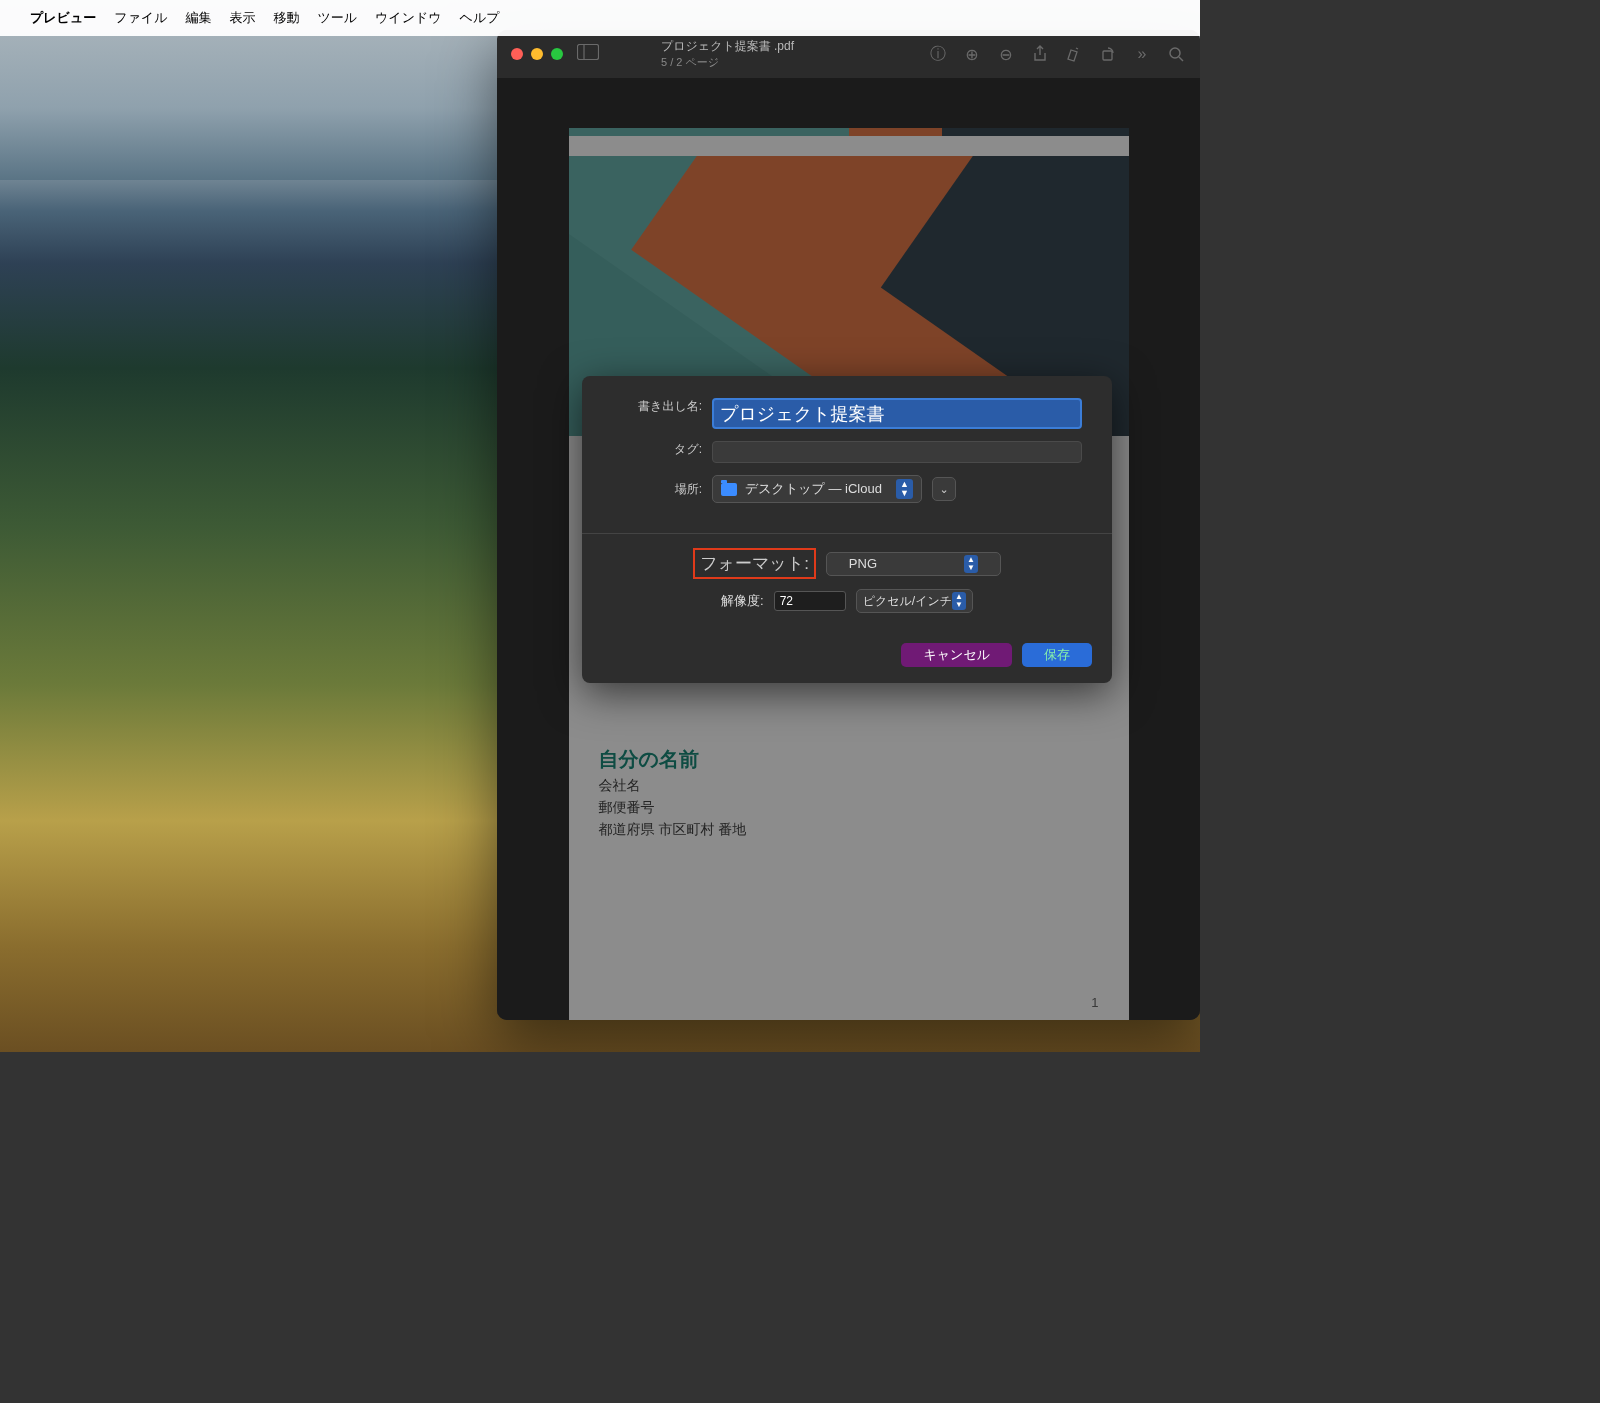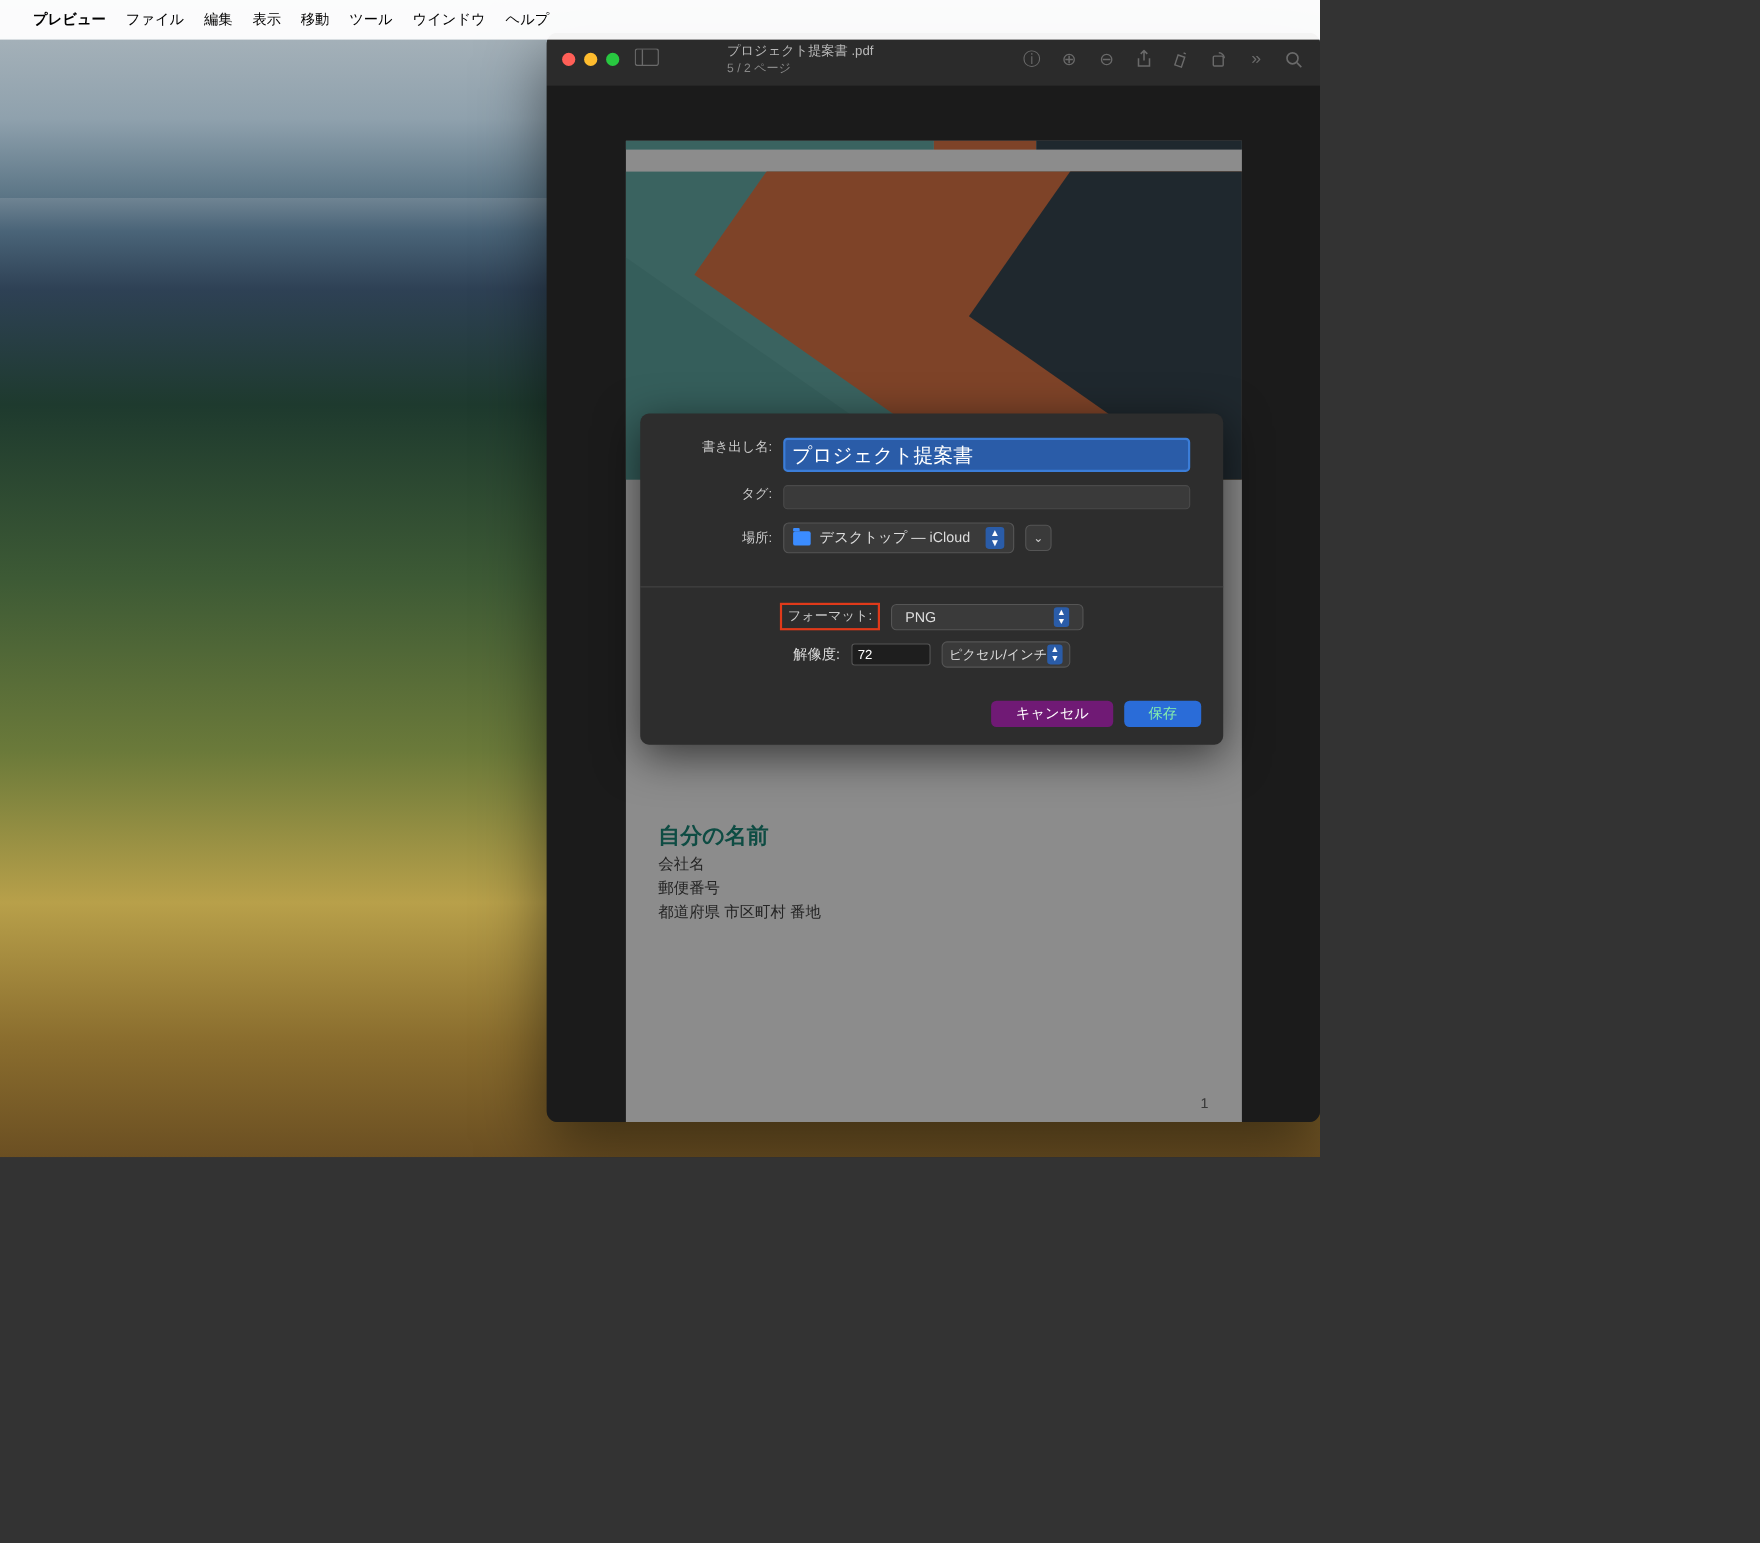--- a/index.html
+++ b/index.html
@@ -156,22 +156,22 @@
       padding: 3px 8px;
       gap: 8px;
       min-width: 210px;
     }
     .loc-select .folder-icon { width:16px; height:13px; background:#3b8cff; border-radius:2px; position:relative; }
     .loc-select .folder-icon::before { content:''; position:absolute; top:-3px; left:0; width:6px; height:3px; background:#3b8cff; border-radius:1px 1px 0 0; }
     .select-arrows { margin-left:auto; color:#fff; background:#2a5ca8; border-radius:3px; padding:1px 4px; font-size:9px; line-height:1; display:flex; flex-direction:column; }
     .expand-btn { width:24px; height:24px; background:#3a3a3a; border:1px solid #555; border-radius:5px; display:flex; align-items:center; justify-content:center; color:#ccc; font-size:11px; }
     .sheet-bottom { border-top: 1px solid #444; padding: 14px 30px 16px; }
     .fmt-row { display:flex; align-items:center; gap:10px; margin-bottom:10px; justify-content:center; }
-    .fmt-label-box { border: 2px solid #e03a1a; padding: 2px 5px; color:#ccc; font-size:12px; }
-    .fmt-select { background:#3a3a3a; border:1px solid #555; border-radius:5px; padding:2px 12px; min-width:175px; display:flex; align-items:center;gap:12px; }
+    .fmt-label-box { border: 2px solid #e03a1a; padding: 2px 5px; color:#ccc; font-size:17px; }
+    .fmt-select { background:#3a3a3a; border:1px solid #555; border-radius:5px; padding:2px 22px; min-width:175px; display:flex; align-items:center;gap:12px; }
     .res-row { display:flex; align-items:center; gap:10px; justify-content:center; }
     .res-input { width:72px; background:#1e1e1e; border:1px solid #555; border-radius:3px; padding:2px 5px; color:#fff; font-size:12px; }
     .unit-select { background:#3a3a3a; border:1px solid #555; border-radius:5px; padding:2px 6px; display:flex; align-items:center; font-size:12px; }
     .sheet-buttons { display:flex; justify-content:flex-end; gap:10px; padding: 14px 20px 16px; }
     .btn { padding: 3px 22px; border-radius: 5px; font-size: 13px; border:none; cursor:pointer; }
     .btn-cancel { background: #701a75; color: #fff; }
     .btn-save { background: #2a6cd8; color: #86efac; }
     .select-arrows-sm { margin-left:auto; background:#2a5ca8; border-radius:3px; padding:1px 3px; font-size:8px; line-height:1; display:flex; flex-direction:column; color:#fff; }
   </style>
 </head>

